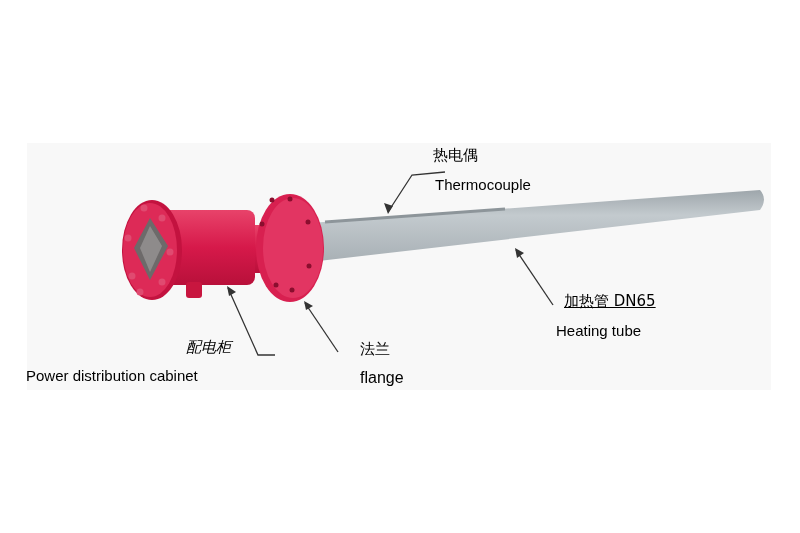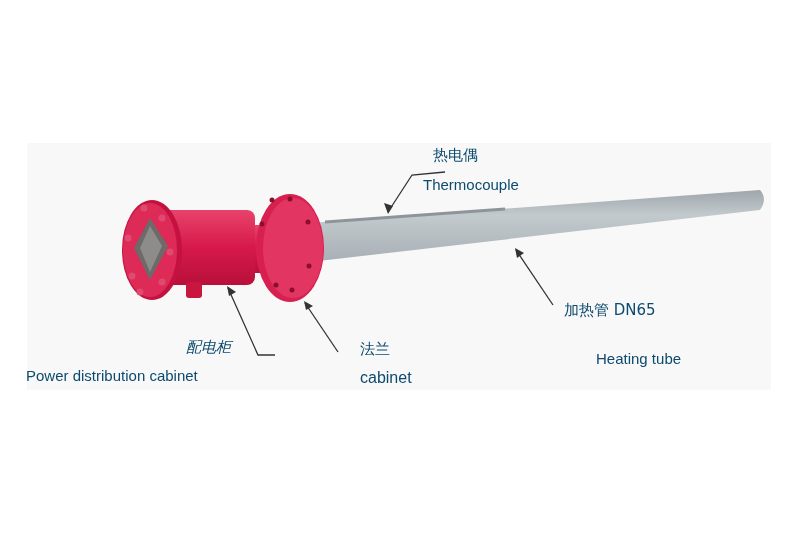--- a/index.html
+++ b/index.html
@@ -1,19 +1,19 @@
 <!DOCTYPE html>
 <html><head>
 <meta charset="utf-8">
 <style>
   html, body { margin: 0; padding: 0; background: #ffffff; }
   body { width: 800px; height: 533px; position: relative; overflow: hidden; font-family: "DejaVu Sans", sans-serif; }
   .panel { position: absolute; left: 27px; top: 143px; width: 744px; height: 247px; background: #f8f8f8; }
   svg.scene { position: absolute; left: 0; top: 0; }
-  .lbl { position: absolute; color: #0c4a6e; white-space: nowrap; }
+  .lbl { position: absolute; color: #000000; white-space: nowrap; }
   .zh { font-family: "DejaVu Sans", sans-serif; font-size: 15px; }
   .en { font-family: "Liberation Sans", sans-serif; font-size: 15px; }
 </style>
 </head>
 <body>
 
 <div class="panel"></div>
 
 <svg class="scene" width="800" height="533" viewBox="0 0 800 533">
   <defs>
@@ -76,22 +76,22 @@
   </g>
   <g fill="#333">
     <polygon points="388,214 384,203 393,206"></polygon>
     <polygon points="515,248 524,253 517,258"></polygon>
     <polygon points="227,286 236,292 229,296"></polygon>
     <polygon points="304,301 313,306 306,310"></polygon>
   </g>
 </svg>
 
 <div class="lbl zh" style="left:433px;top:146px;">热电偶</div>
-<div class="lbl en" style="left:423px;top:176px;">Thermocouple</div>
+<div class="lbl en" style="left:435px;top:176px;">Thermocouple</div>
 
-<div class="lbl zh" style="left:564px;top:301px;">加热管 DN65</div>
-<div class="lbl en" style="left:596px;top:322px;margin-top:28px;">Heating tube</div>
+<div class="lbl zh" style="left:564px;top:292px;text-decoration:underline;">加热管 DN65</div>
+<div class="lbl en" style="left:556px;top:322px;">Heating tube</div>
 
 <div class="lbl zh" style="left:186px;top:338px;font-style:italic;">配电柜</div>
 <div class="lbl en" style="left:26px;top:367px;">Power distribution cabinet</div>
 
 <div class="lbl zh" style="left:360px;top:340px;text-align:center;">法兰</div>
-<div class="lbl en" style="left:360px;top:369px;font-size:16px;">cabinet</div>
+<div class="lbl en" style="left:360px;top:369px;font-size:16px;">flange</div>
 
 </body></html>

